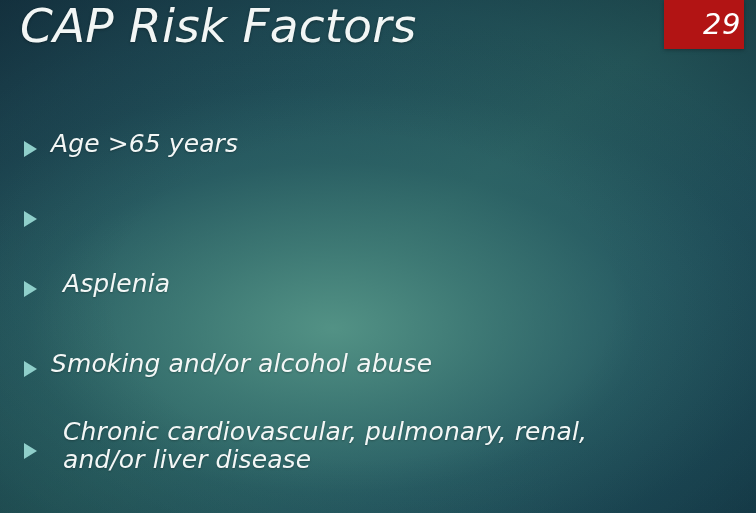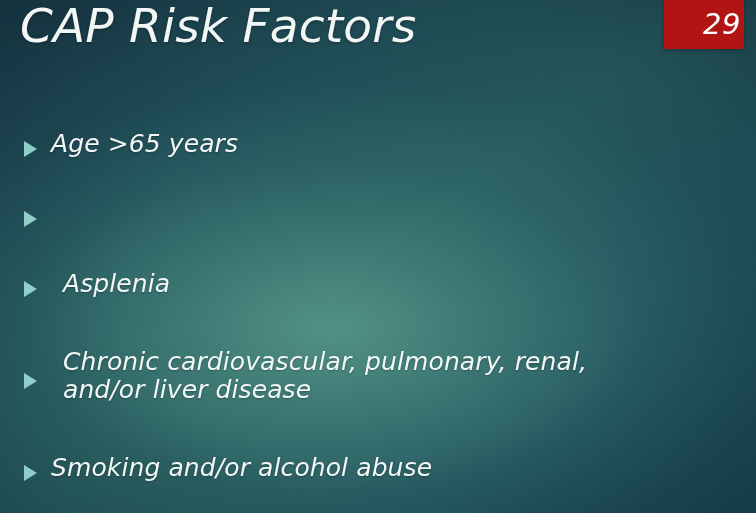--- a/index.html
+++ b/index.html
@@ -154,24 +154,24 @@
 
     <li class="bullet-item">
       <span class="bullet-marker"></span>
     </li>
 
     <li class="bullet-item spacer-tall">
       <span class="bullet-marker"></span>
       <span class="bullet-text">Asplenia</span>
     </li>
 
+    <li class="bullet-item">
+      <span class="bullet-marker"></span>
+      <span class="bullet-text">Smoking and/or alcohol abuse</span>
+    </li>
+
     <li class="bullet-item spacer-tall">
       <span class="bullet-marker"></span>
       <span class="bullet-text">Chronic cardiovascular, pulmonary, renal, and/or liver disease</span>
-    </li>
-
-    <li class="bullet-item">
-      <span class="bullet-marker"></span>
-      <span class="bullet-text">Smoking and/or alcohol abuse</span>
     </li>
 
   </ul>
 </div>
 
 </body></html>

